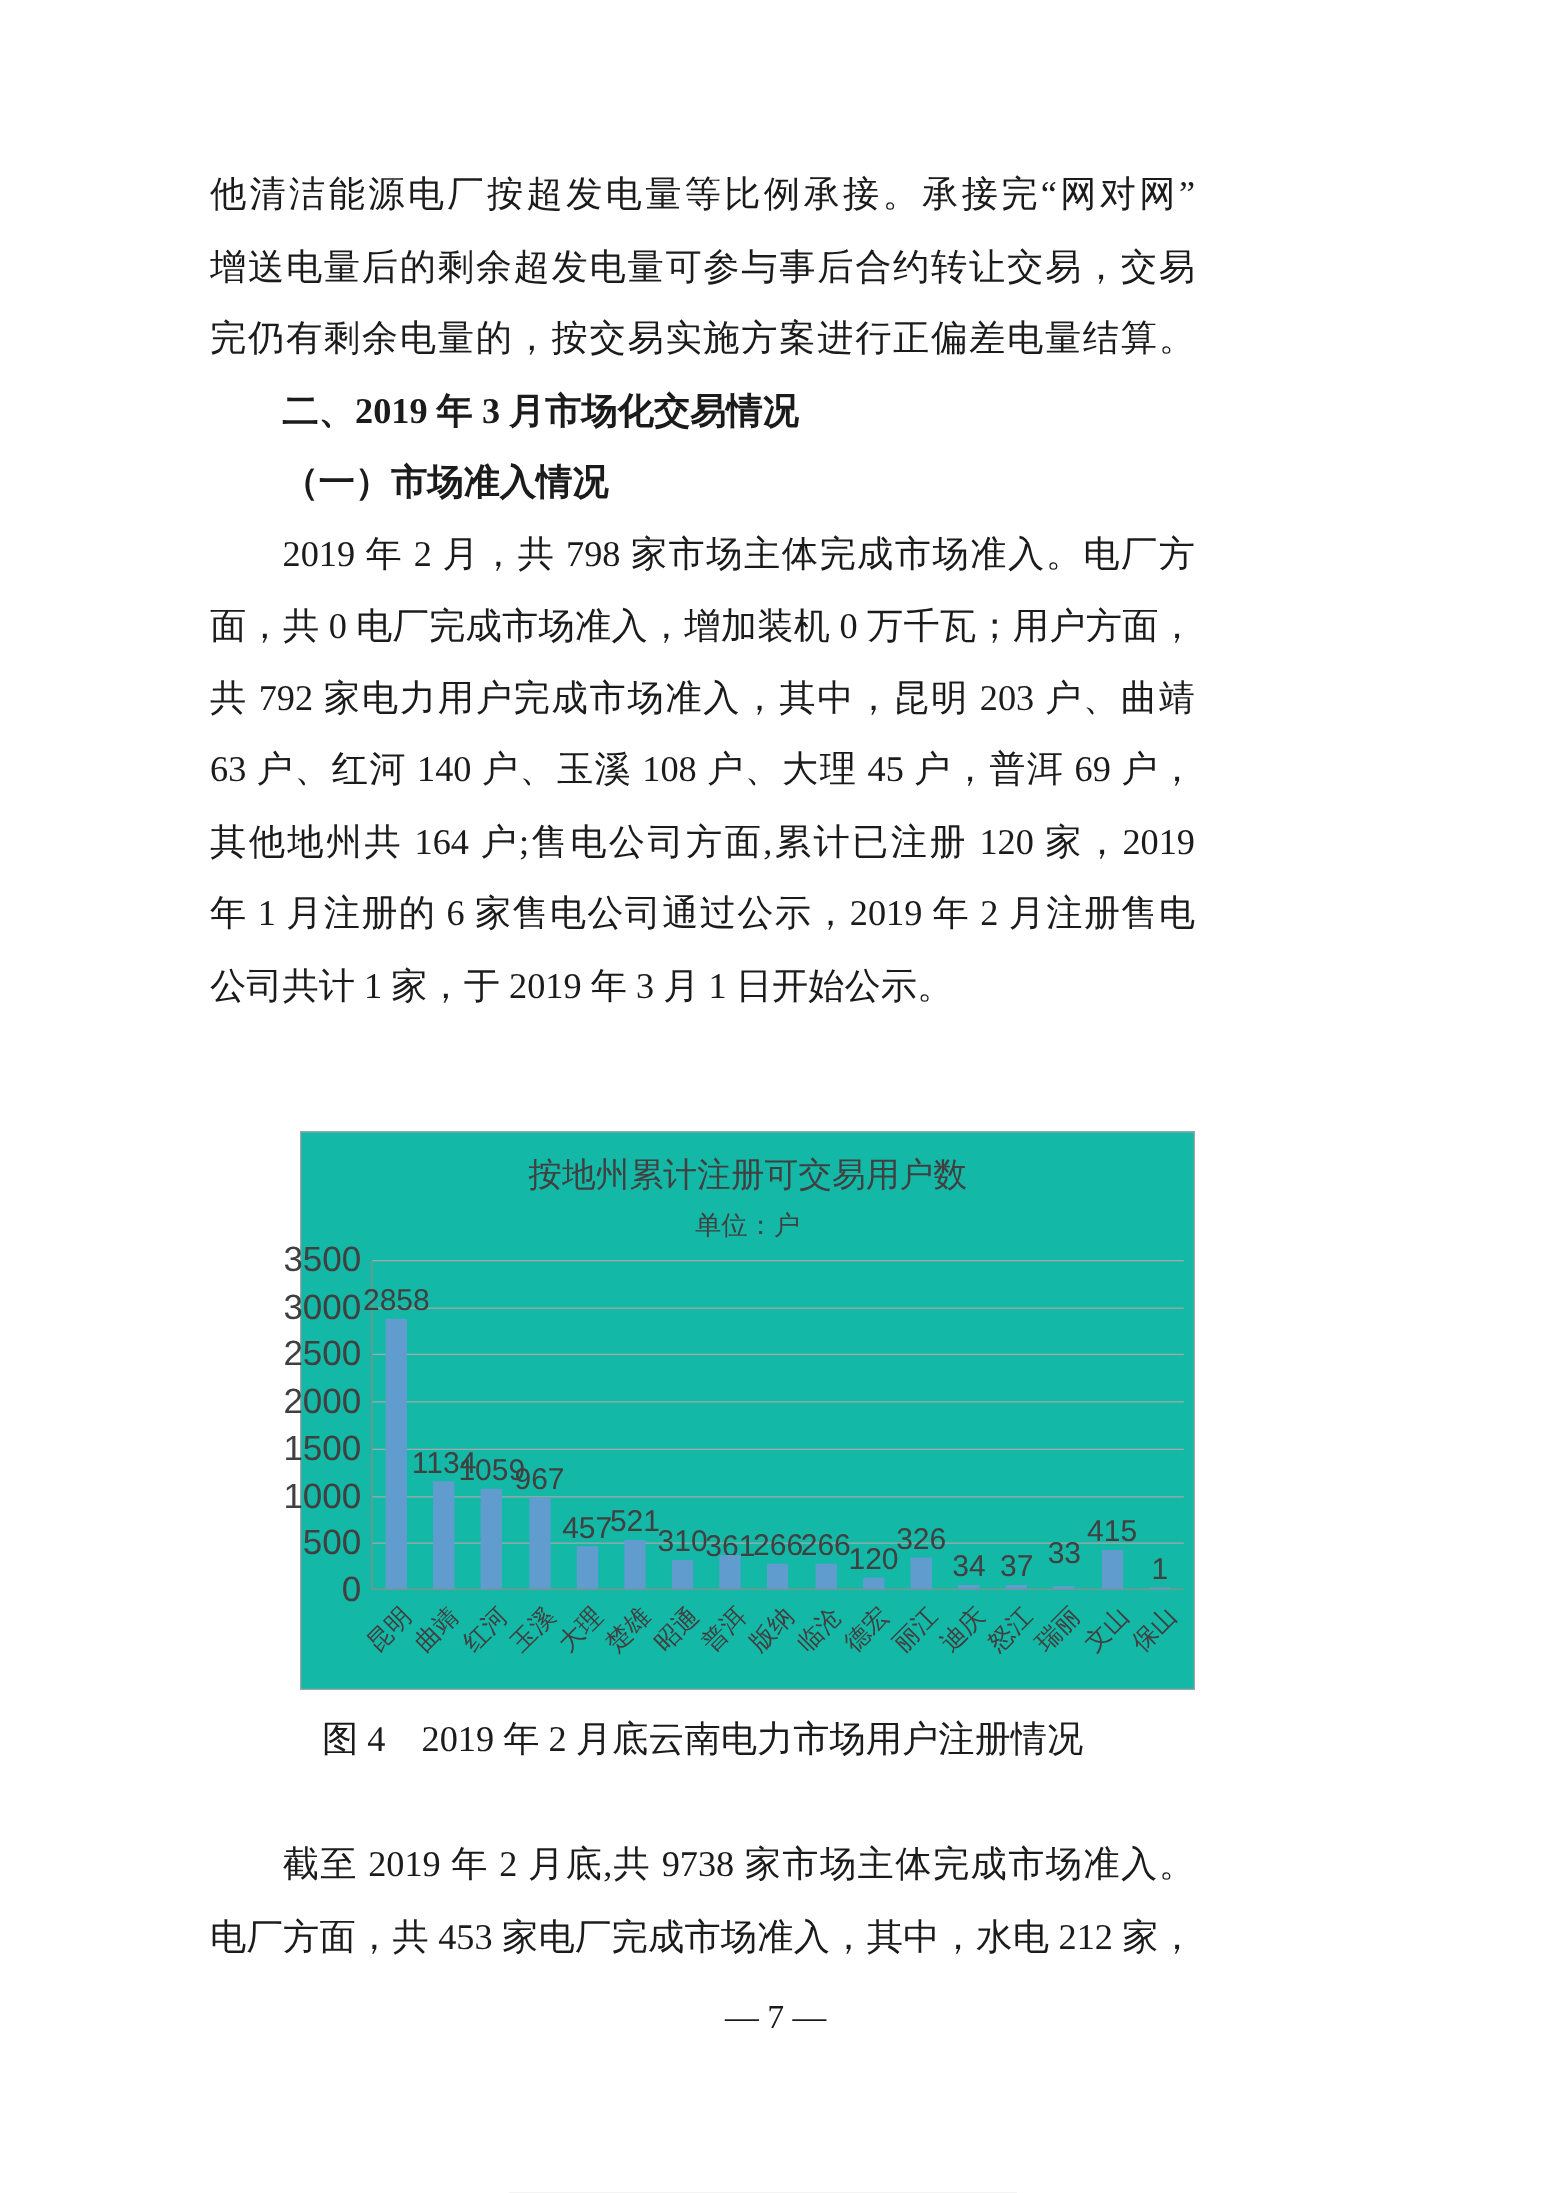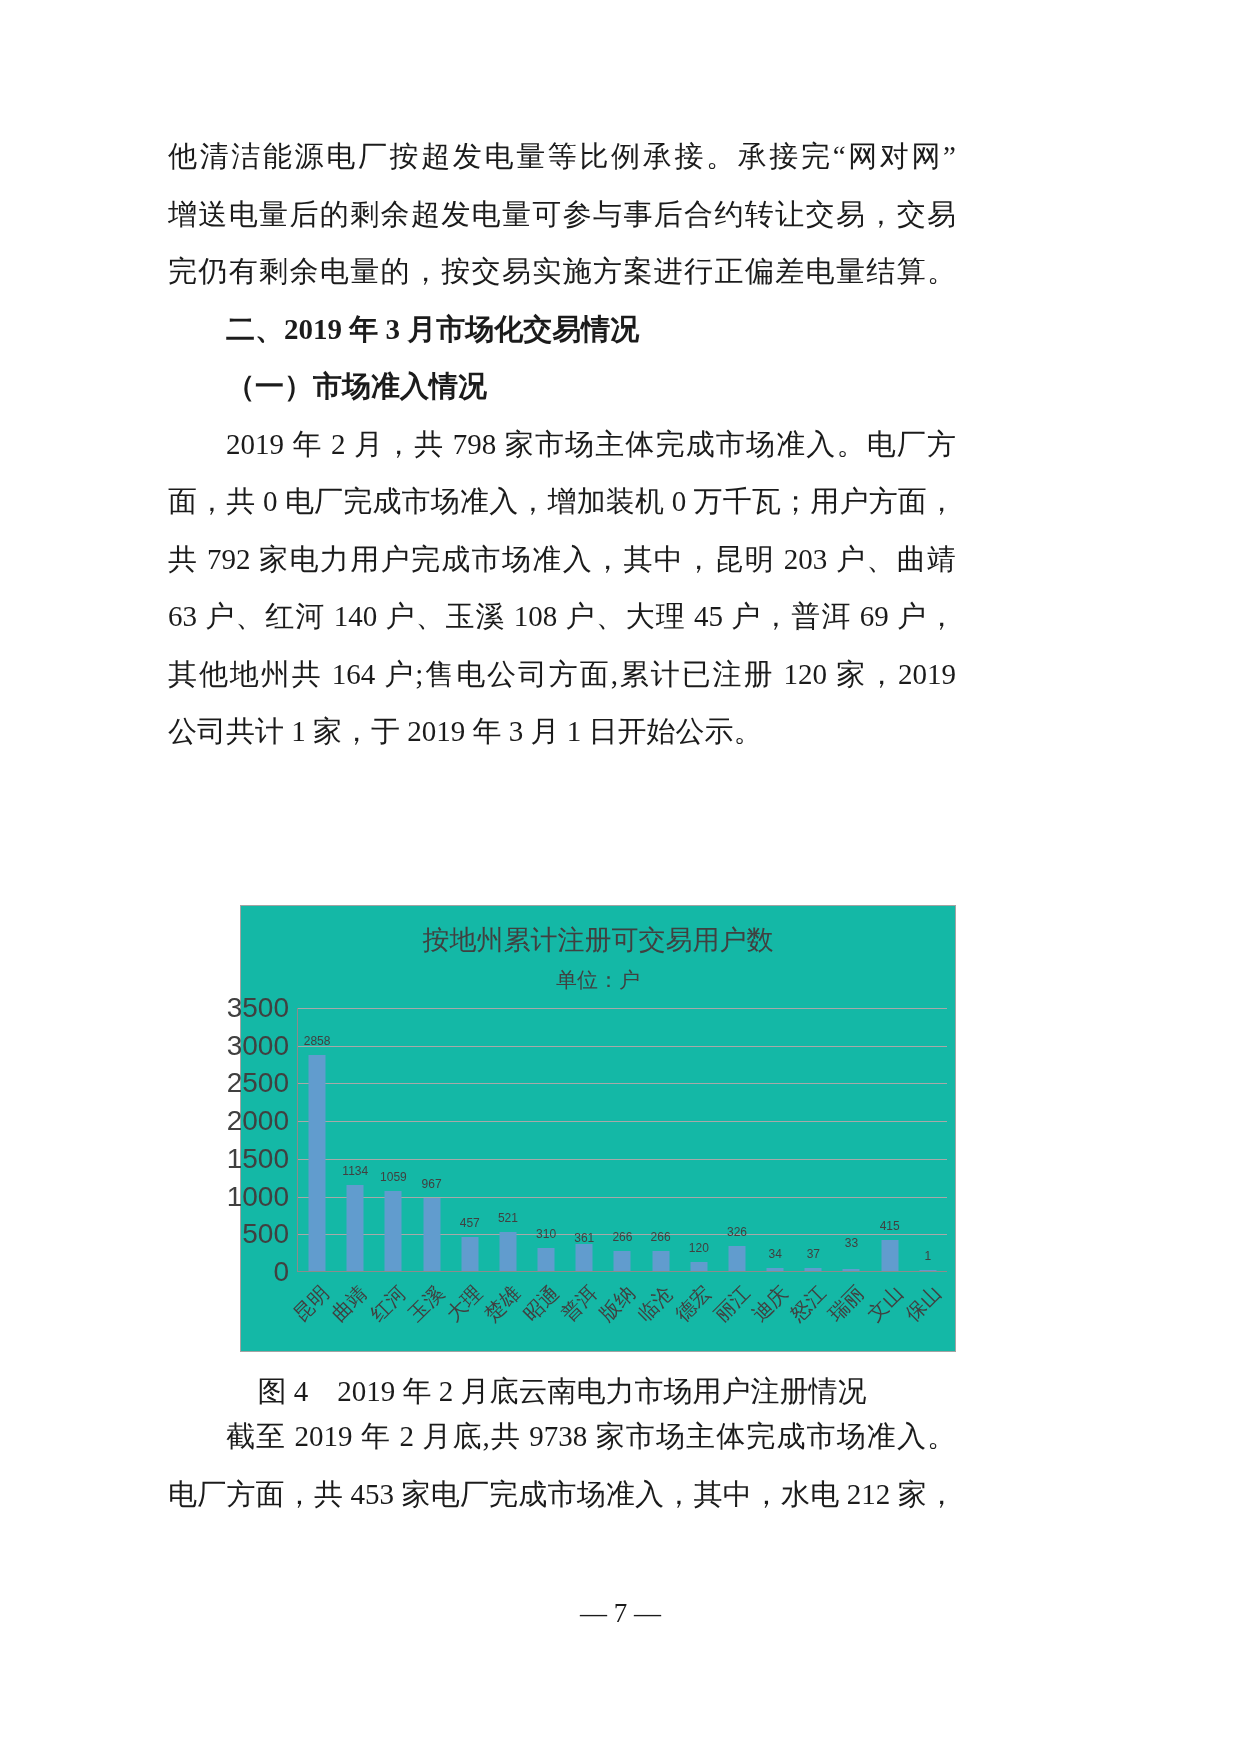--- a/index.html
+++ b/index.html
@@ -64,21 +64,21 @@
   .bars { position:absolute; left:0; right:0; top:0; bottom:0; display:flex; align-items:flex-end; }
   .slot { flex:1; position:relative; height:100%; }
   .bar {
     position:absolute; bottom:0; left:50%;
     transform:translateX(-50%);
     width:17px;
   }
   .bar-value {
     position:absolute; left:50%;
     transform:translateX(-50%);
-    font-size:12px; line-height:20px;
+    font-size:24px; line-height:20px;
     white-space:nowrap; color:#404040;
   }
   .cats { display:flex; margin-left:56px; margin-right:8px; height:70px; }
   .cat-slot { flex:1; position:relative; height:70px; }
   .cat-label {
     position:absolute; top:8px; right:50%;
     transform:rotate(-45deg);
     transform-origin:100% 0;
     white-space:nowrap;
     font-size:20px; color:#404040;
@@ -86,21 +86,21 @@
   
   .fig-caption {
     position:absolute;
     left:168px; top:1372px;
     width:788px;
     font-size:29px;
     text-align:center;
   }
   .after-col {
     position:absolute;
-    left:168px; top:1408px;
+    left:168px; top:1464px;
     width:788px;
   }
   .page-footer {
     position:absolute;
     left:0; top:1598px;
     width:100%;
     text-align:center;
     font-size:27px;
     color:#1b1b1b;
   }
@@ -116,20 +116,21 @@
     <div class="line">完仍有剩余电量的，按交易实施方案进行正偏差电量结算。</div>
 
     <div class="heading">二、2019 年 3 月市场化交易情况</div>
     <div class="heading">（一）市场准入情况</div>
 
     <div class="line indent">2019 年 2 月，共 798 家市场主体完成市场准入。电厂方</div>
     <div class="line">面，共 0 电厂完成市场准入，增加装机 0 万千瓦；用户方面，</div>
     <div class="line">共 792 家电力用户完成市场准入，其中，昆明 203 户、曲靖</div>
     <div class="line">63 户、红河 140 户、玉溪 108 户、大理 45 户，普洱 69 户，</div>
     <div class="line">其他地州共 164 户;售电公司方面,累计已注册 120 家，2019</div>
+    <div class="line">年 1 月注册的 6 家售电公司通过公示，2019 年 2 月注册售电</div>
     <div class="line line--open">公司共计 1 家，于 2019 年 3 月 1 日开始公示。</div>
   </div>
 
   <div class="chart-box">
     <div class="chart-title">按地州累计注册可交易用户数</div>
     <div class="chart-subtitle">单位：户</div>
     <div class="chart-body">
       <div class="y-axis">
           <div class="ytick" style="top: 253px;">0</div>
           <div class="ytick" style="top: 215.286px;">500</div>

